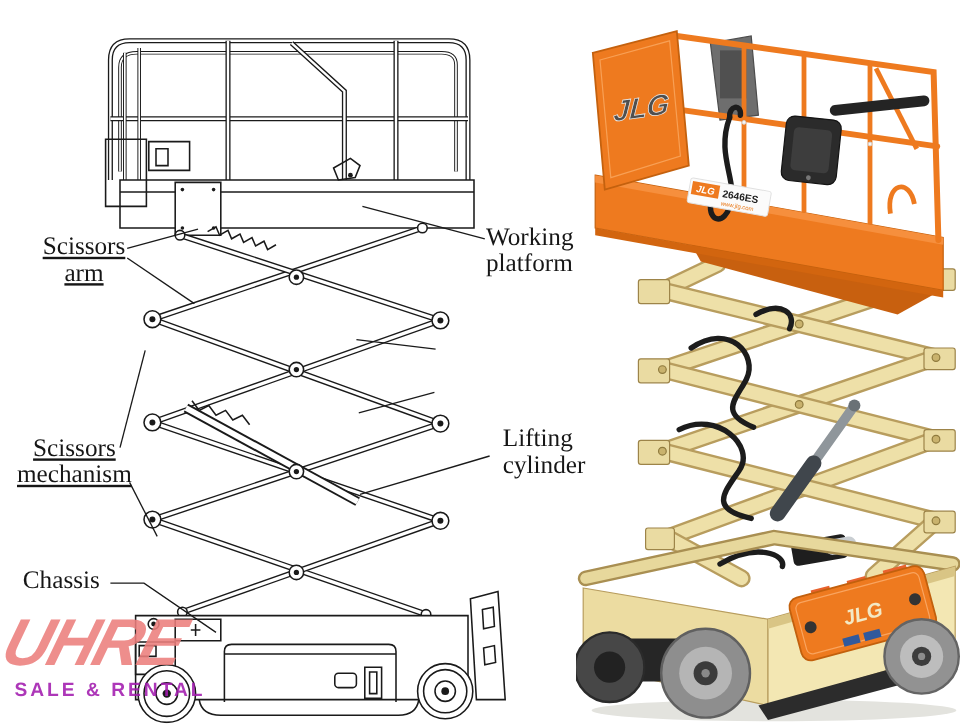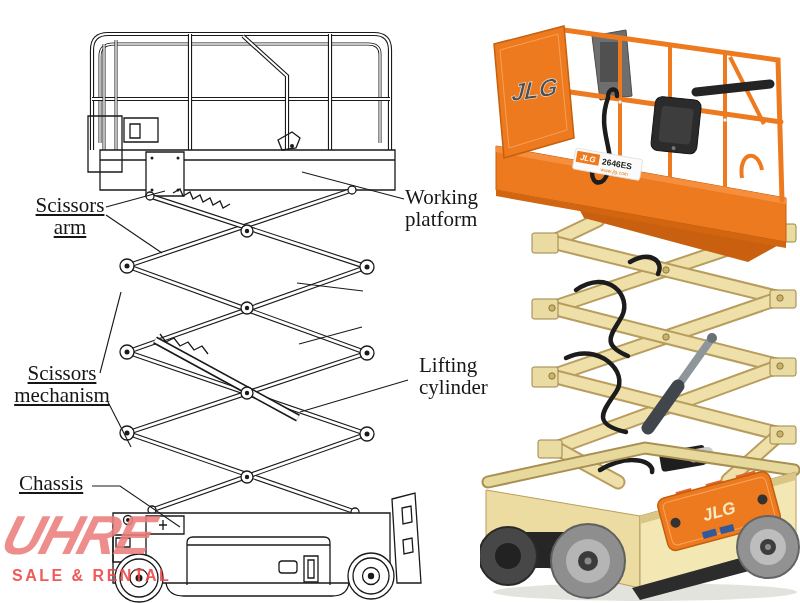--- a/index.html
+++ b/index.html
@@ -177,21 +177,21 @@
   </svg>
 
   <div class="label center" style="left:26px;top:194px;width:88px;">Scissors
 arm</div>
   <div class="label" style="left:405px;top:186px;">Working
 platform</div>
   <div class="label center" style="left:10px;top:362px;width:104px;">Scissors
 mechanism</div>
   <div class="label" style="left:409px;top:354px;margin-left:10px;">Lifting
 cylinder</div>
-  <div class="label" style="left:19px;top:472px;text-decoration:underline;">Chassis</div>
+  <div class="label" style="left:19px;top:472px;">Chassis</div>
 
   <svg id="photo-art" class="layer" width="320" height="603" viewBox="0 0 320 603">
 
     <ellipse cx="165" cy="592" rx="152" ry="9" fill="#e3e3de"></ellipse>
 
     <g>
       <path class="armO" d="M72,242 L118,220 M298,232 L255,213"></path>
       <path class="armI" d="M72,242 L118,220 M298,232 L255,213"></path>
       <path class="armO" d="M298,232 L72,308"></path>
         <path class="armI" d="M298,232 L72,308"></path>
@@ -327,16 +327,16 @@
         <rect x="2" y="2.5" width="23" height="11" fill="#ee7a1f"></rect>
         <text class="sans" x="13.5" y="11" text-anchor="middle" font-size="8" font-weight="bold" font-style="italic" fill="#ffffff">JLG</text>
         <text class="sans" x="28" y="11.5" font-size="8.5" font-weight="bold" fill="#1e1e1e">2646ES</text>
         <text class="sans" x="28" y="18.5" font-size="5" fill="#e87716">www.jlg.com</text>
       </g>
     </g>
   </svg>
 
   <div class="watermark">
     <span class="wm-word" style="color: rgb(236, 127, 125);">UHRE</span>
-    <span class="wm-tag" style="color: #ef4444;">SALE &amp; RENTAL</span>
+    <span class="wm-tag" style="color: #a21caf;">SALE &amp; RENTAL</span>
   </div>
 
 </div>
 
 </body></html>

